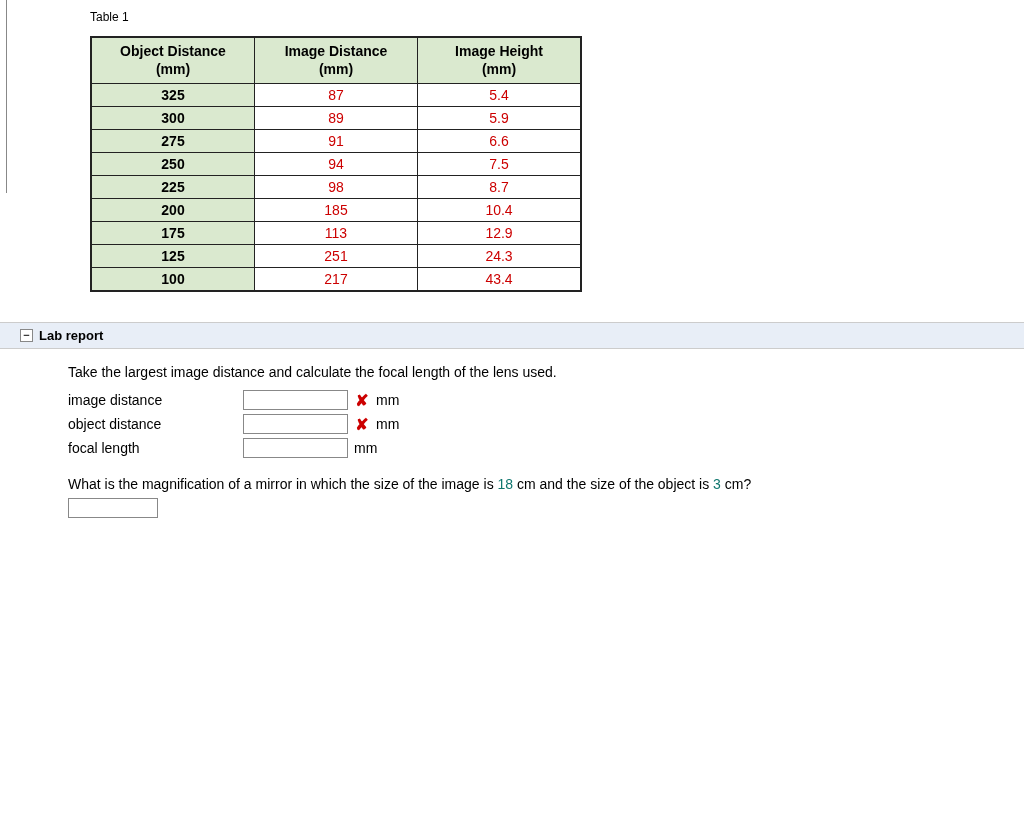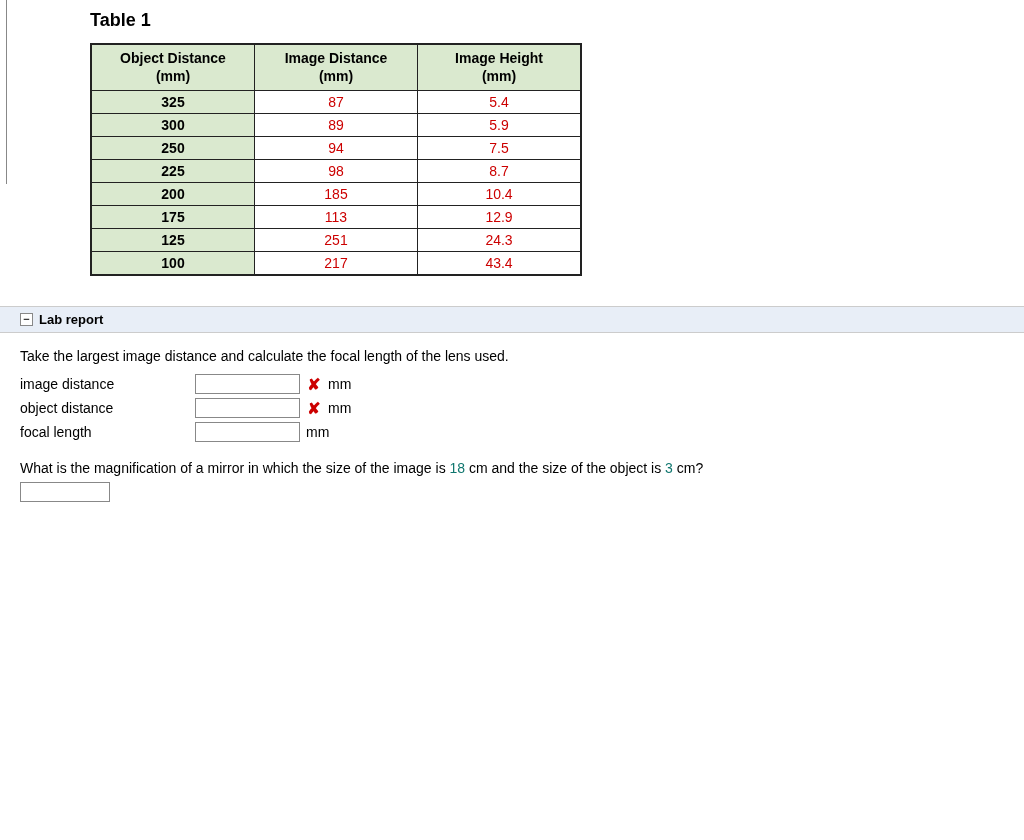--- a/index.html
+++ b/index.html
@@ -10,22 +10,22 @@
       padding: 0;
       background: #fff;
     }
     .container {
       width: 1024px;
     }
     .table-section {
       padding: 10px 0 30px 90px;
     }
     .table-title {
-      font-weight: bold;
-      font-size: 18px;
+      font-weight: normal;
+      font-size: 12px;
       margin-bottom: 12px;
     }
     table.data-table {
       border-collapse: collapse;
       border: 2px solid #222;
     }
     table.data-table th, table.data-table td {
       border: 1px solid #222;
       padding: 3px 6px;
       text-align: center;
@@ -67,20 +67,21 @@
       display: inline-flex;
       align-items: center;
       justify-content: center;
       font-size: 11px;
       line-height: 1;
       color: #333;
       background: #fff;
     }
     .lab-body {
       padding: 15px 10px 15px 20px;
+      margin-left: 48px;
     }
     .instr {
       font-size: 14px;
       margin-bottom: 10px;
     }
     .field-row {
       display: flex;
       align-items: center;
       margin-bottom: 4px;
       font-size: 14px;
@@ -165,20 +166,25 @@
               <td class="obj">325</td>
               <td class="val">87</td>
               <td class="val">5.4</td>
             </tr>
             <tr>
               <td class="obj">300</td>
               <td class="val">89</td>
               <td class="val">5.9</td>
             </tr>
             <tr>
+              <td class="obj">275</td>
+              <td class="val">91</td>
+              <td class="val">6.6</td>
+            </tr>
+            <tr>
               <td class="obj">250</td>
               <td class="val">94</td>
               <td class="val">7.5</td>
             </tr>
             <tr>
               <td class="obj">225</td>
               <td class="val">98</td>
               <td class="val">8.7</td>
             </tr>
             <tr>

